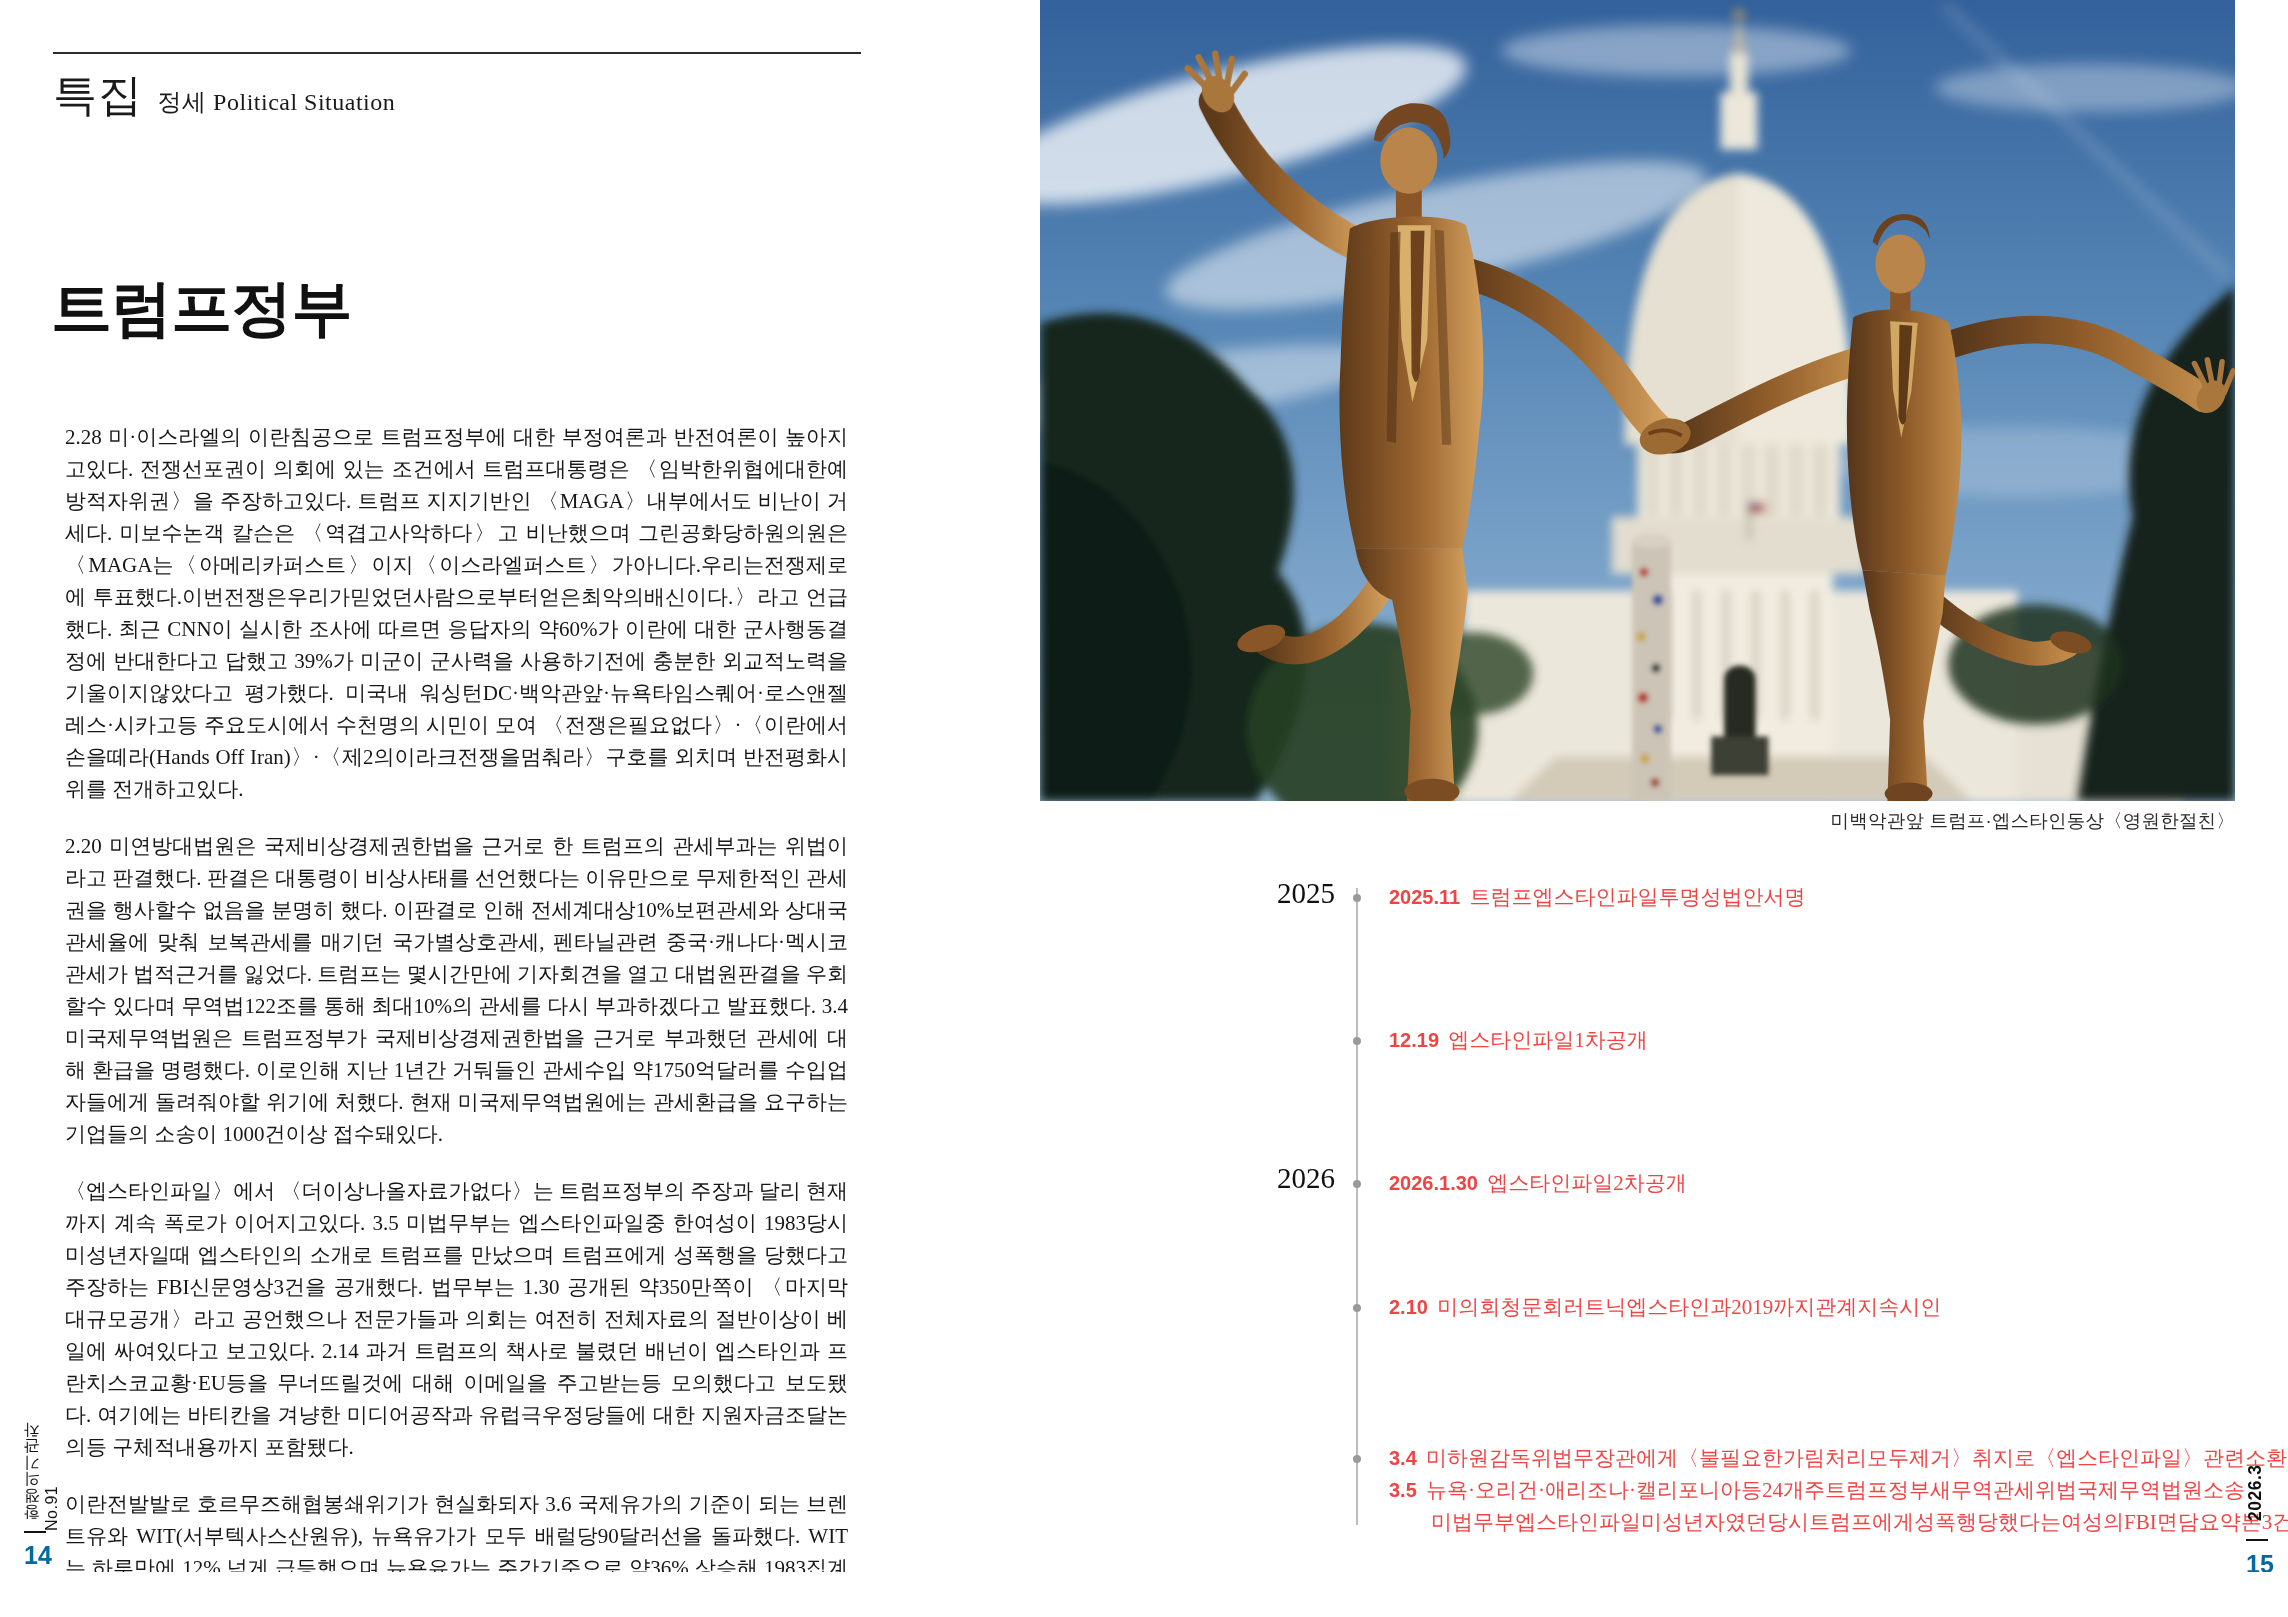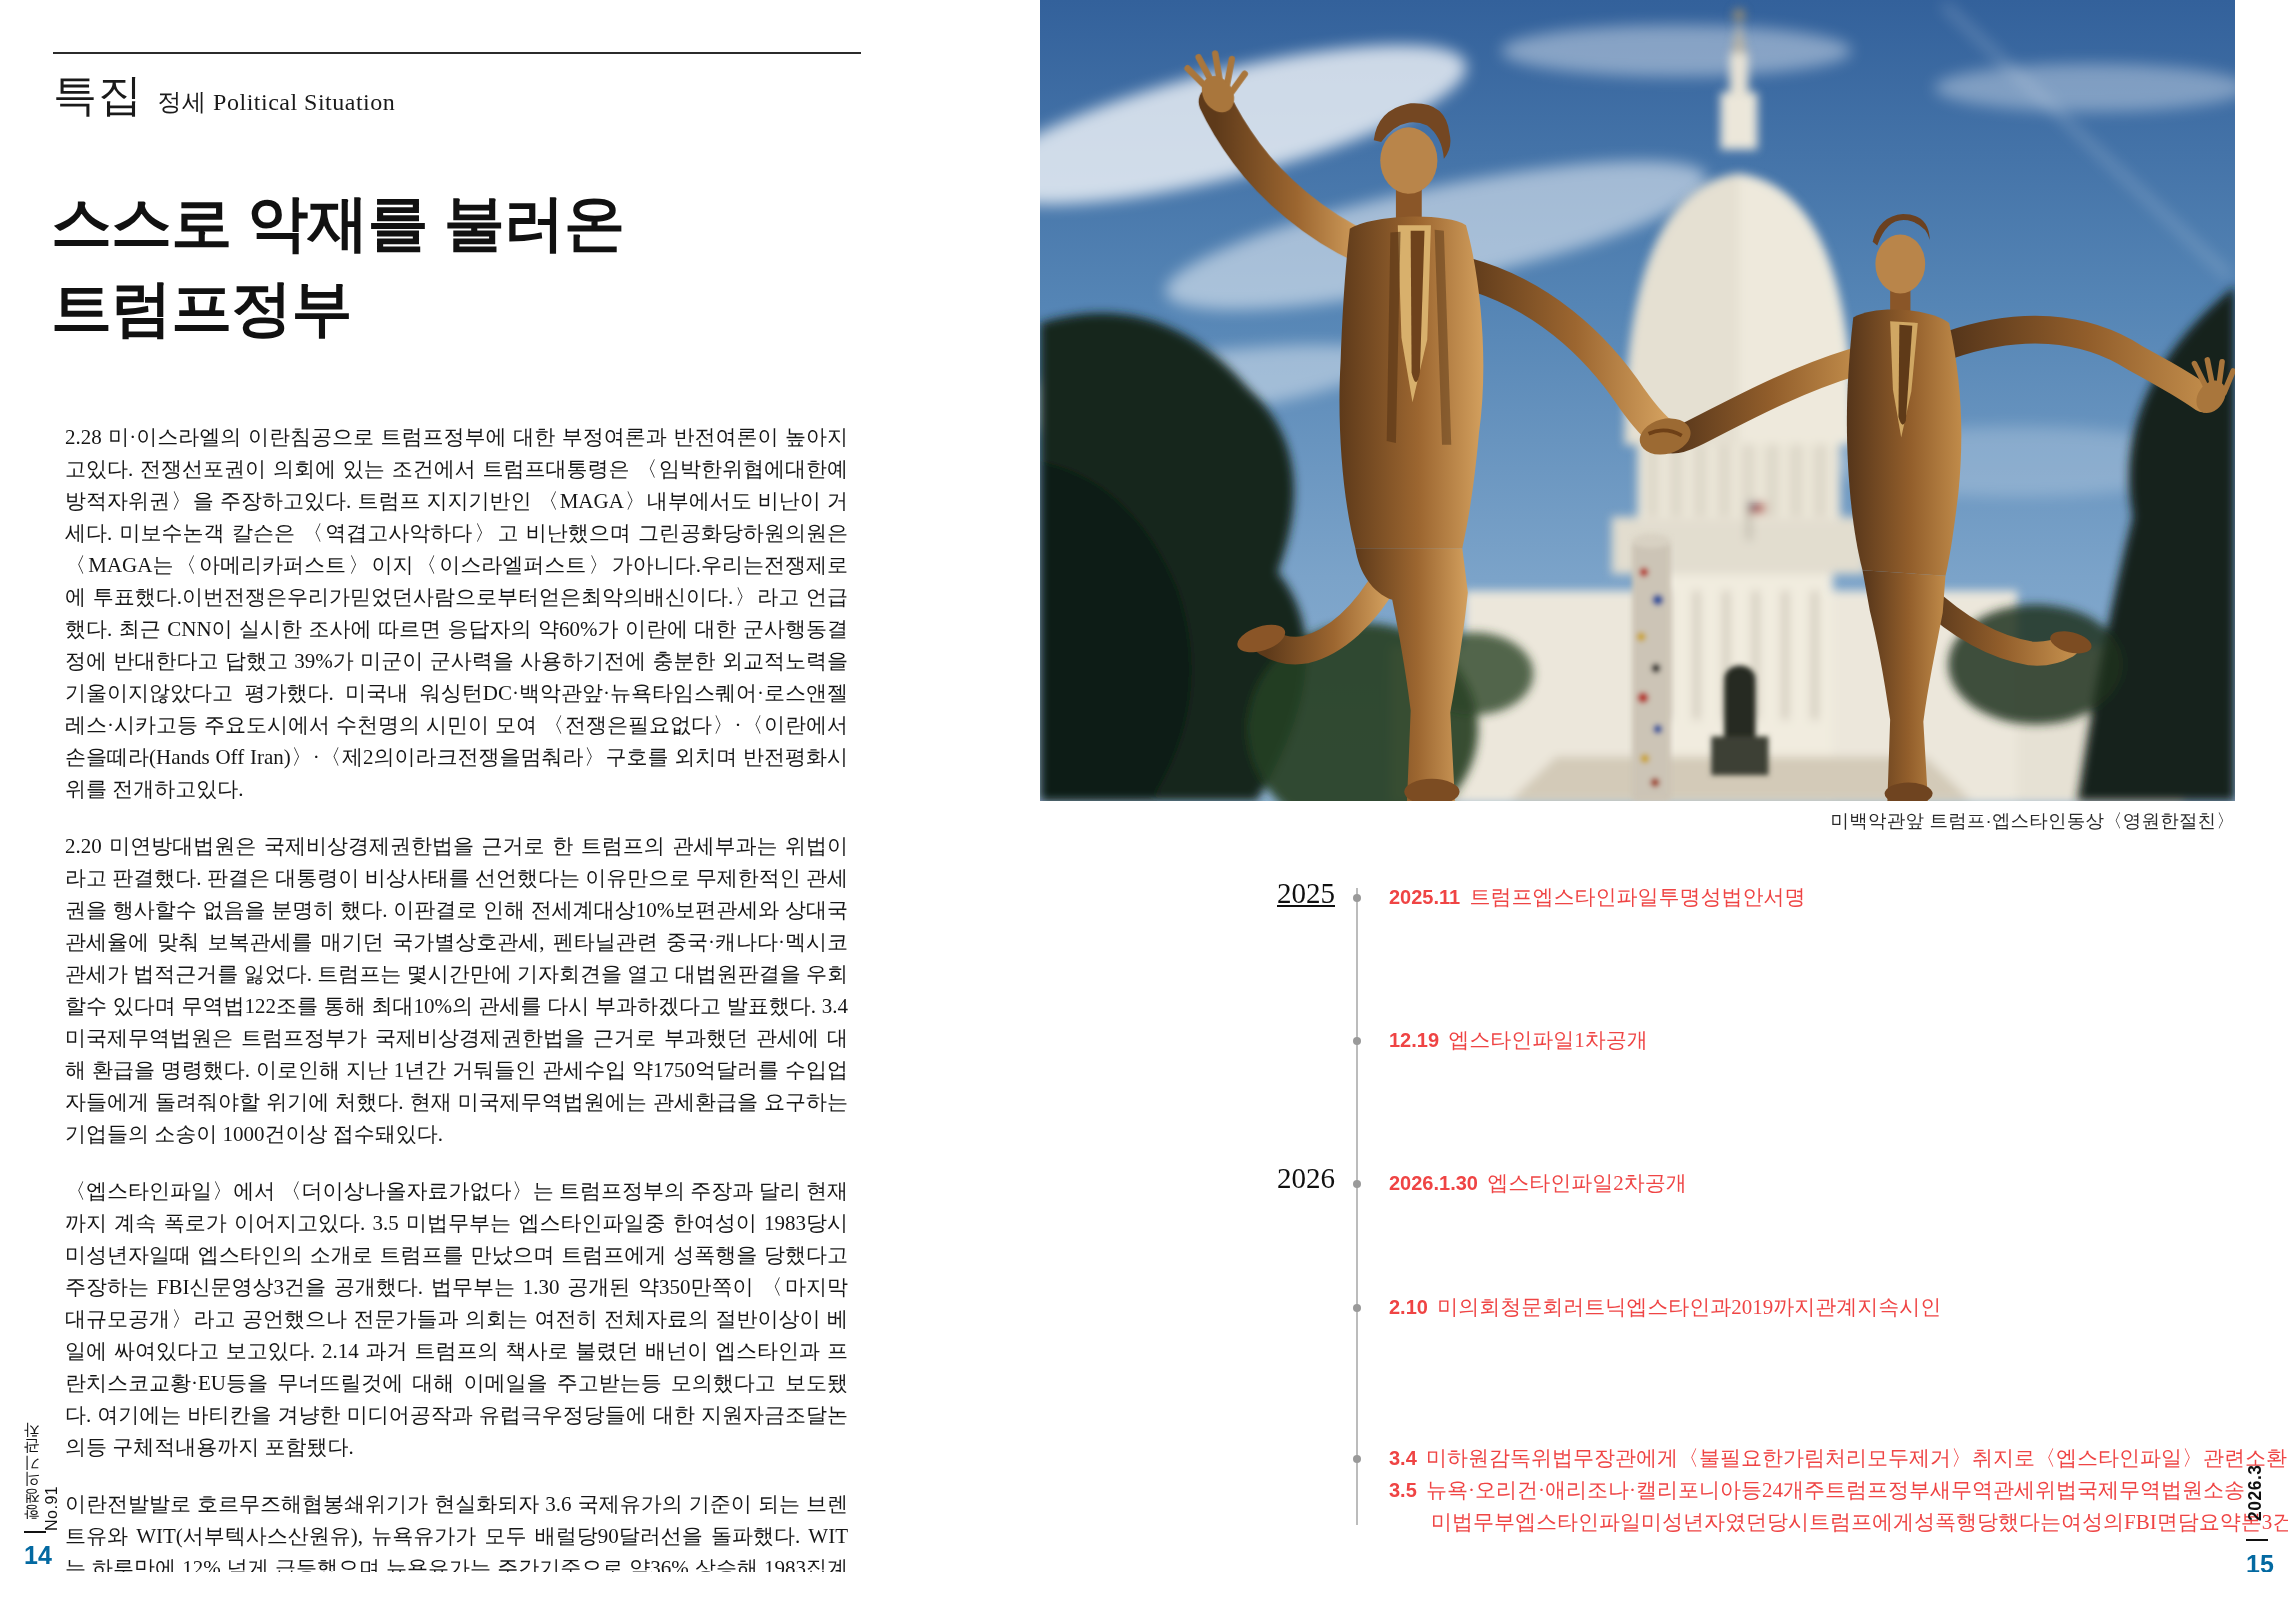--- a/index.html
+++ b/index.html
@@ -53,21 +53,21 @@
 </head>
 <body>
 
 <div class="spread">
 
   <div class="top-rule"></div>
   <div class="kicker">
     <span class="kicker-main">특집</span><span class="kicker-sub">정세 Political Situation</span>
   </div>
 
-  <h1 class="headline"><span>스스로 악재를 불러온</span><br><span>트럼프정부</span></h1>
+  <h1 class="headline"><br><span>트럼프정부</span></h1>
 
   <div class="article-body">
     <p>2.28 미·이스라엘의 이란침공으로 트럼프정부에 대한 부정여론과 반전여론이 높아지고있다. 전쟁선포권이 의회에 있는 조건에서 트럼프대통령은 〈임박한위협에대한예방적자위권〉을 주장하고있다. 트럼프 지지기반인 〈MAGA〉내부에서도 비난이 거세다. 미보수논객 칼슨은 〈역겹고사악하다〉고 비난했으며 그린공화당하원의원은 〈MAGA는〈아메리카퍼스트〉이지〈이스라엘퍼스트〉가아니다.우리는전쟁제로에 투표했다.이번전쟁은우리가믿었던사람으로부터얻은최악의배신이다.〉라고 언급했다. 최근 CNN이 실시한 조사에 따르면 응답자의 약60%가 이란에 대한 군사행동결정에 반대한다고 답했고 39%가 미군이 군사력을 사용하기전에 충분한 외교적노력을 기울이지않았다고 평가했다. 미국내 워싱턴DC·백악관앞·뉴욕타임스퀘어·로스앤젤레스·시카고등 주요도시에서 수천명의 시민이 모여 〈전쟁은필요없다〉·〈이란에서손을떼라(Hands Off Iran)〉·〈제2의이라크전쟁을멈춰라〉구호를 외치며 반전평화시위를 전개하고있다.</p>
     <p>2.20 미연방대법원은 국제비상경제권한법을 근거로 한 트럼프의 관세부과는 위법이라고 판결했다. 판결은 대통령이 비상사태를 선언했다는 이유만으로 무제한적인 관세권을 행사할수 없음을 분명히 했다. 이판결로 인해 전세계대상10%보편관세와 상대국관세율에 맞춰 보복관세를 매기던 국가별상호관세, 펜타닐관련 중국·캐나다·멕시코관세가 법적근거를 잃었다. 트럼프는 몇시간만에 기자회견을 열고 대법원판결을 우회할수 있다며 무역법122조를 통해 최대10%의 관세를 다시 부과하겠다고 발표했다. 3.4 미국제무역법원은 트럼프정부가 국제비상경제권한법을 근거로 부과했던 관세에 대해 환급을 명령했다. 이로인해 지난 1년간 거둬들인 관세수입 약1750억달러를 수입업자들에게 돌려줘야할 위기에 처했다. 현재 미국제무역법원에는 관세환급을 요구하는 기업들의 소송이 1000건이상 접수돼있다.</p>
     <p>〈엡스타인파일〉에서 〈더이상나올자료가없다〉는 트럼프정부의 주장과 달리 현재까지 계속 폭로가 이어지고있다. 3.5 미법무부는 엡스타인파일중 한여성이 1983당시 미성년자일때 엡스타인의 소개로 트럼프를 만났으며 트럼프에게 성폭행을 당했다고 주장하는 FBI신문영상3건을 공개했다. 법무부는 1.30 공개된 약350만쪽이 〈마지막대규모공개〉라고 공언했으나 전문가들과 의회는 여전히 전체자료의 절반이상이 베일에 싸여있다고 보고있다. 2.14 과거 트럼프의 책사로 불렸던 배넌이 엡스타인과 프란치스코교황·EU등을 무너뜨릴것에 대해 이메일을 주고받는등 모의했다고 보도됐다. 여기에는 바티칸을 겨냥한 미디어공작과 유럽극우정당들에 대한 지원자금조달논의등 구체적내용까지 포함됐다.</p>
     <p>이란전발발로 호르무즈해협봉쇄위기가 현실화되자 3.6 국제유가의 기준이 되는 브렌트유와 WIT(서부텍사스산원유), 뉴욕유가가 모두 배럴당90달러선을 돌파했다. WIT는 하루만에 12% 넘게 급등했으며 뉴욕유가는 주간기준으로 약36% 상승해 1983집계시작이래 가장 가파른 상승폭을 기록했다. 유가급등은 주식시장하락세에도 영향을 미치고있다. 2월 미국내 일자리가 9만2000개 감소하고 실업률이 4.4%로 치솟았다. 월가는 유가폭등의 고물가와 고용쇼크의 경기침체가 동시에 닥치는 스태그플레이션을 우려하고있다. 3.3 윌리엄스뉴욕연방준비은행총재는 〈관세부담의대부분이미국기업과소비자에가해진것으로추정된다〉고 말했다. 3.3 11월중간선거를 앞두고 미국텍사스주 연방상원의원후보를 뽑는 예비선거에서 민주당의 유권자수가 공화당을 앞질렀다. 보도에 따르면 3.1 트럼프의 지지율은 39%로 핵심지지층이 붕괴되고있다. 트럼프가 11월중간선거의 최대 악재를 스스로 초래하고있다는 분석이 잇따르고 있다.</p>
   </div>
 
   <div class="edge-vert left">항쟁의기관차No.91</div>
   <div class="edge-rule left"></div>
@@ -228,21 +228,21 @@
 
       <ellipse cx="678" cy="473" rx="28" ry="19" fill="#9c6a33" transform="rotate(-14 678 473)"></ellipse>
       <path d="M660,470 Q678,462 696,472" stroke="#6e4017" stroke-width="4" fill="none"></path>
     </svg>
   </figure>
 
   <figcaption class="photo-caption">미백악관앞 트럼프·엡스타인동상〈영원한절친〉</figcaption>
 
   <div class="timeline">
     <div class="tl-line"></div>
-  <div class="tl-year" style="top: 877px; text-decoration: underline;">2025</div>
+  <div class="tl-year" style="top: 877px;">2025</div>
       <div class="tl-dot" style="top: 894px;"></div>
       <div class="tl-row" style="top: 882px; line-height: 31px;">
         <div class="tl-ln"><span class="tl-date">2025.11</span><span class="tl-text">트럼프엡스타인파일투명성법안서명</span></div>
       </div>
       <div class="tl-dot" style="top: 1037px;"></div>
       <div class="tl-row" style="top: 1025px; line-height: 31px;">
         <div class="tl-ln"><span class="tl-date">12.19</span><span class="tl-text">엡스타인파일1차공개</span></div>
       </div>
       <div class="tl-year" style="top: 1162px;">2026</div>
       <div class="tl-dot" style="top: 1180px;"></div>

